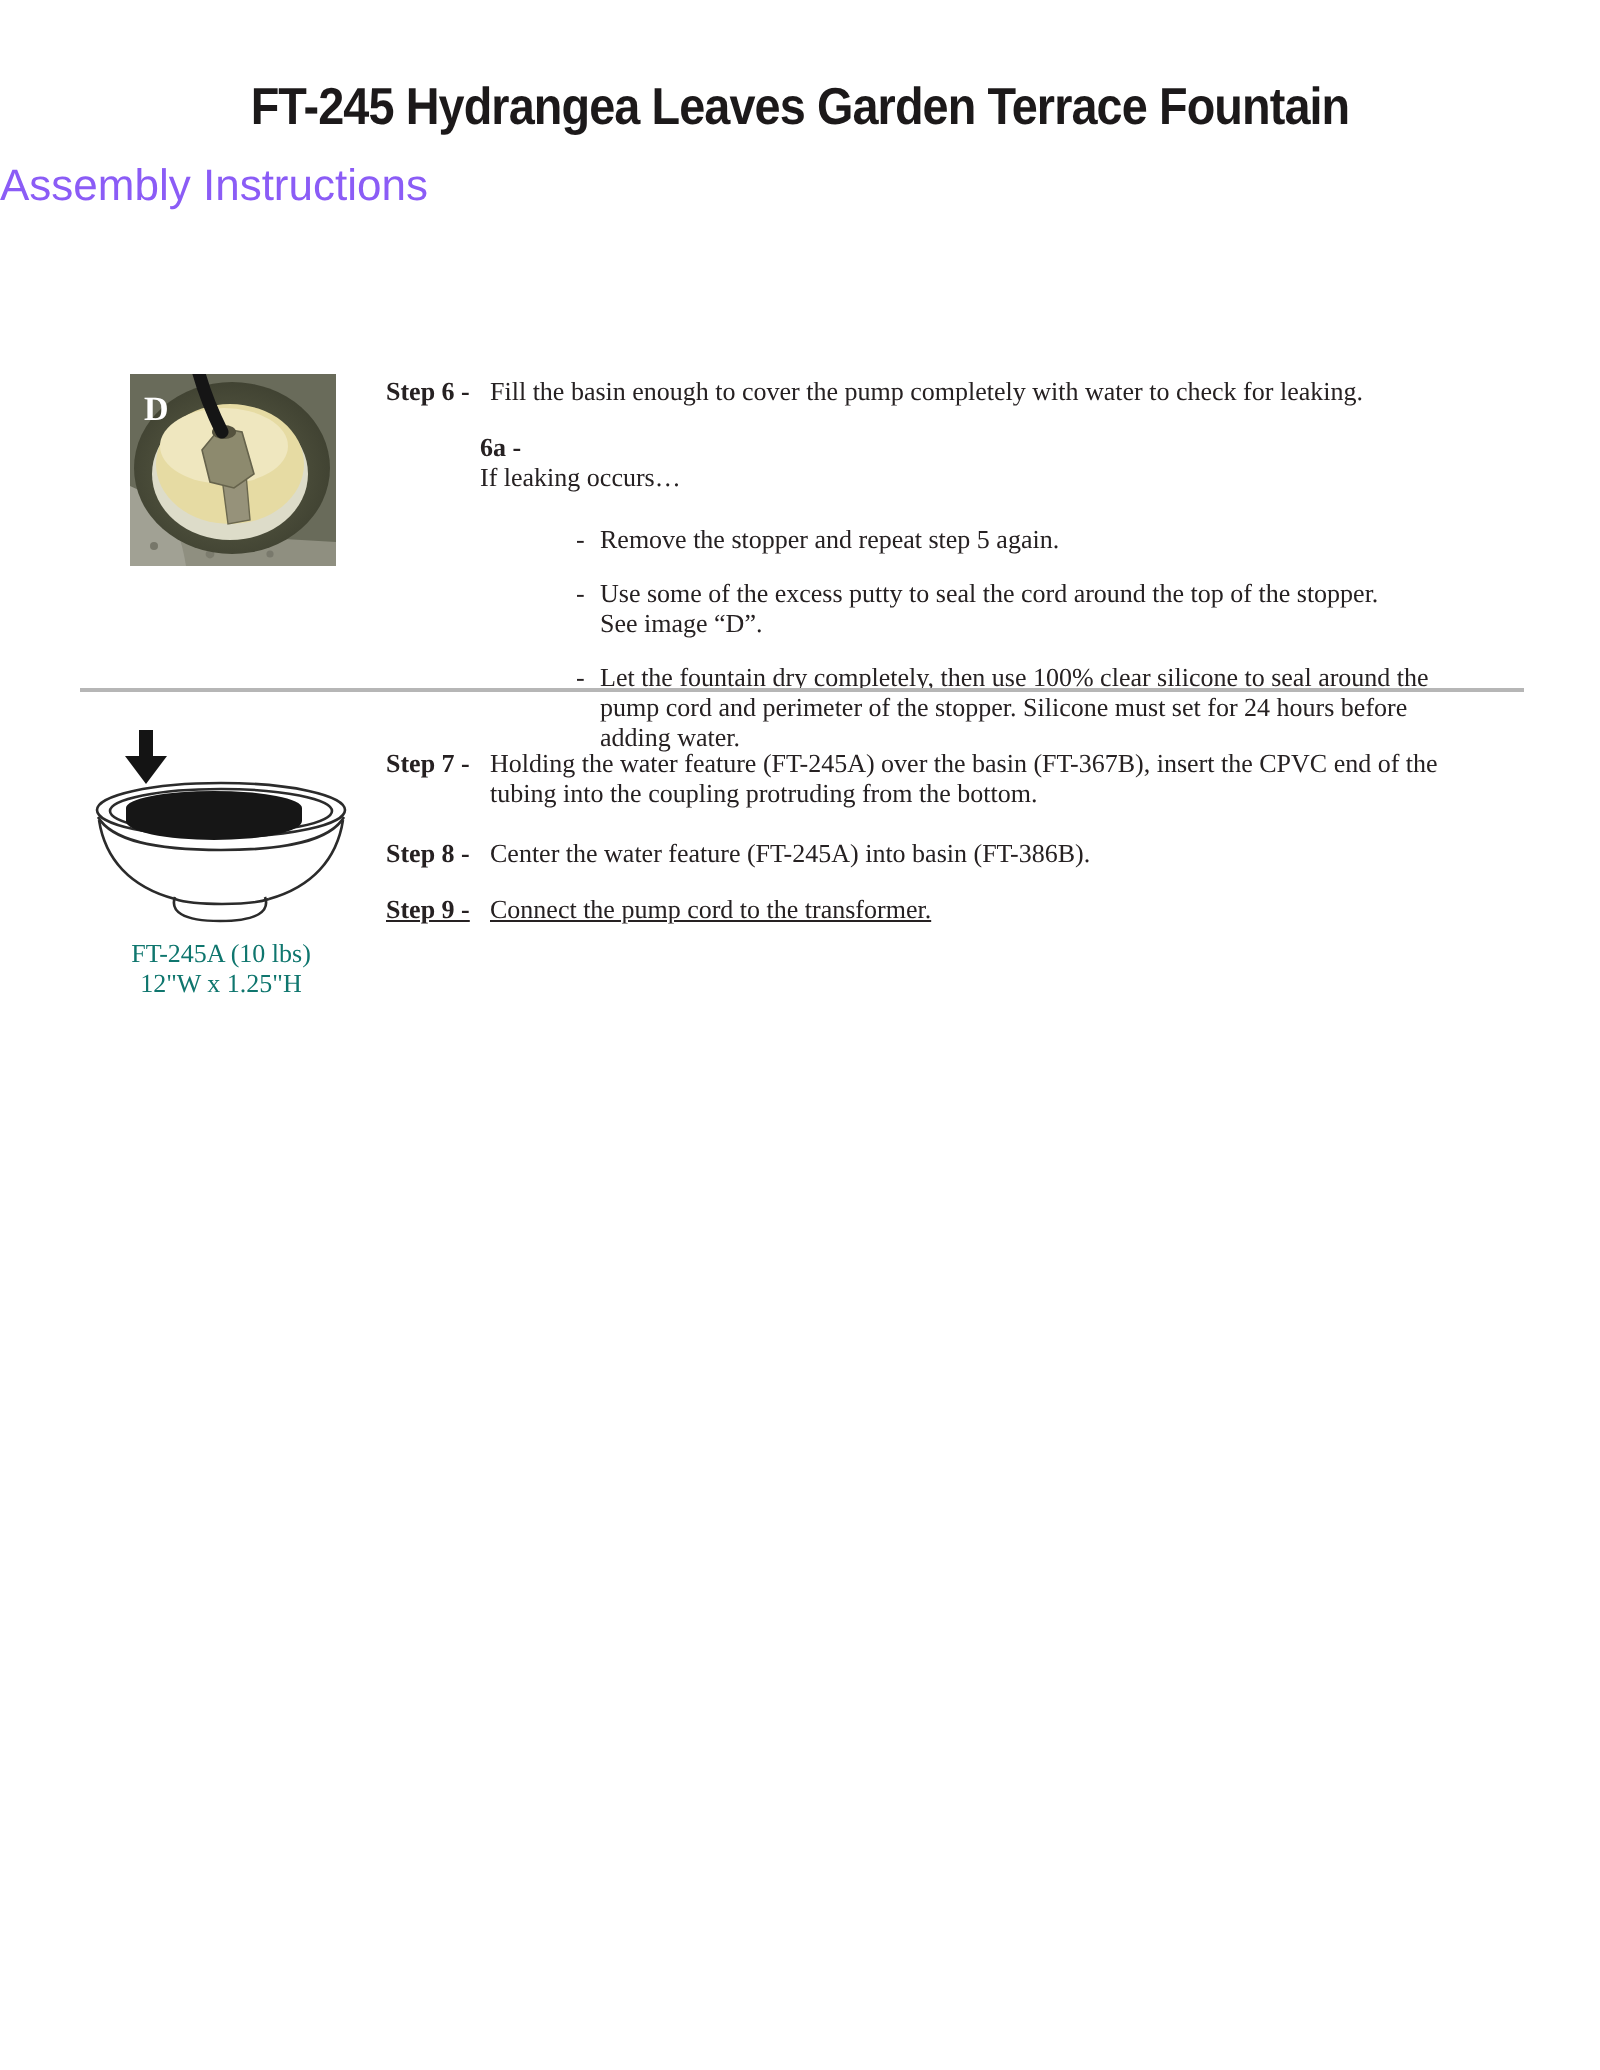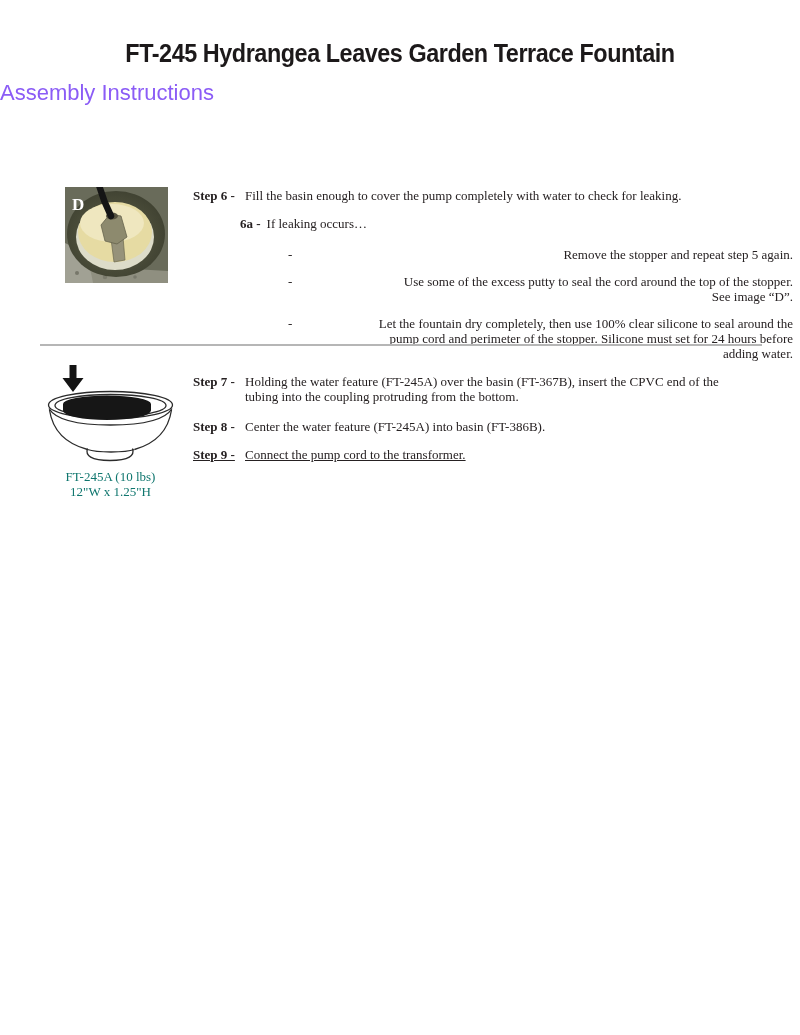--- a/index.html
+++ b/index.html
@@ -26,27 +26,27 @@
     font-family: Liberation Sans, sans-serif;
     font-weight: normal; font-size: 22px; line-height: 26px;
     color: #8b5cf6;
   }
   .text-block { position: absolute; left: 193px; width: 600px; font-size: 13px; line-height: 15px; }
   #section-leak-check { top: 146px; margin-top: 42px; }
   #section-assembly   { top: 374px; }
   .step-row { display: flex; }
   .step-label { font-weight: bold; width: 52px; flex-shrink: 0; }
   .step-text { white-space: pre-wrap; flex: 1; }
-  .substep-row { display: flex; margin-left: 47px; margin-top: 13px; }
+  .substep-row { display: flex; margin-left: 47px; margin-top: 13px; flex-direction: column; }
   .substep-label { font-weight: bold; margin-right: 6px; }
   .bullet-row { display: flex; margin-left: 95px; }
   .bullet-row.first { margin-top: 16px; }
   .bullet-row + .bullet-row { margin-top: 12px; }
   .bullet-dash { width: 6px; margin-right: 6px; flex-shrink: 0; }
-  .bullet-text { white-space: pre-wrap; flex: 1; text-align: right; }
+  .bullet-text { white-space: pre-wrap; flex: 1; }
   #section-assembly .step-row + .step-row { margin-top: 15px; }
   #section-assembly .step-row.last { margin-top: 13px; text-decoration: underline; }
   .divider {
     position: absolute; top: 344px; left: 40px; width: 722px; height: 2px;
     background: #b6b6b6;
   }
   .photo-d { position: absolute; left: 65px; top: 187px; width: 103px; height: 96px; }
   .basin-diagram { position: absolute; left: 38px; top: 363px; width: 145px; height: 100px; }
   .diagram-caption {
     position: absolute; left: 33px; top: 469px; width: 155px;

